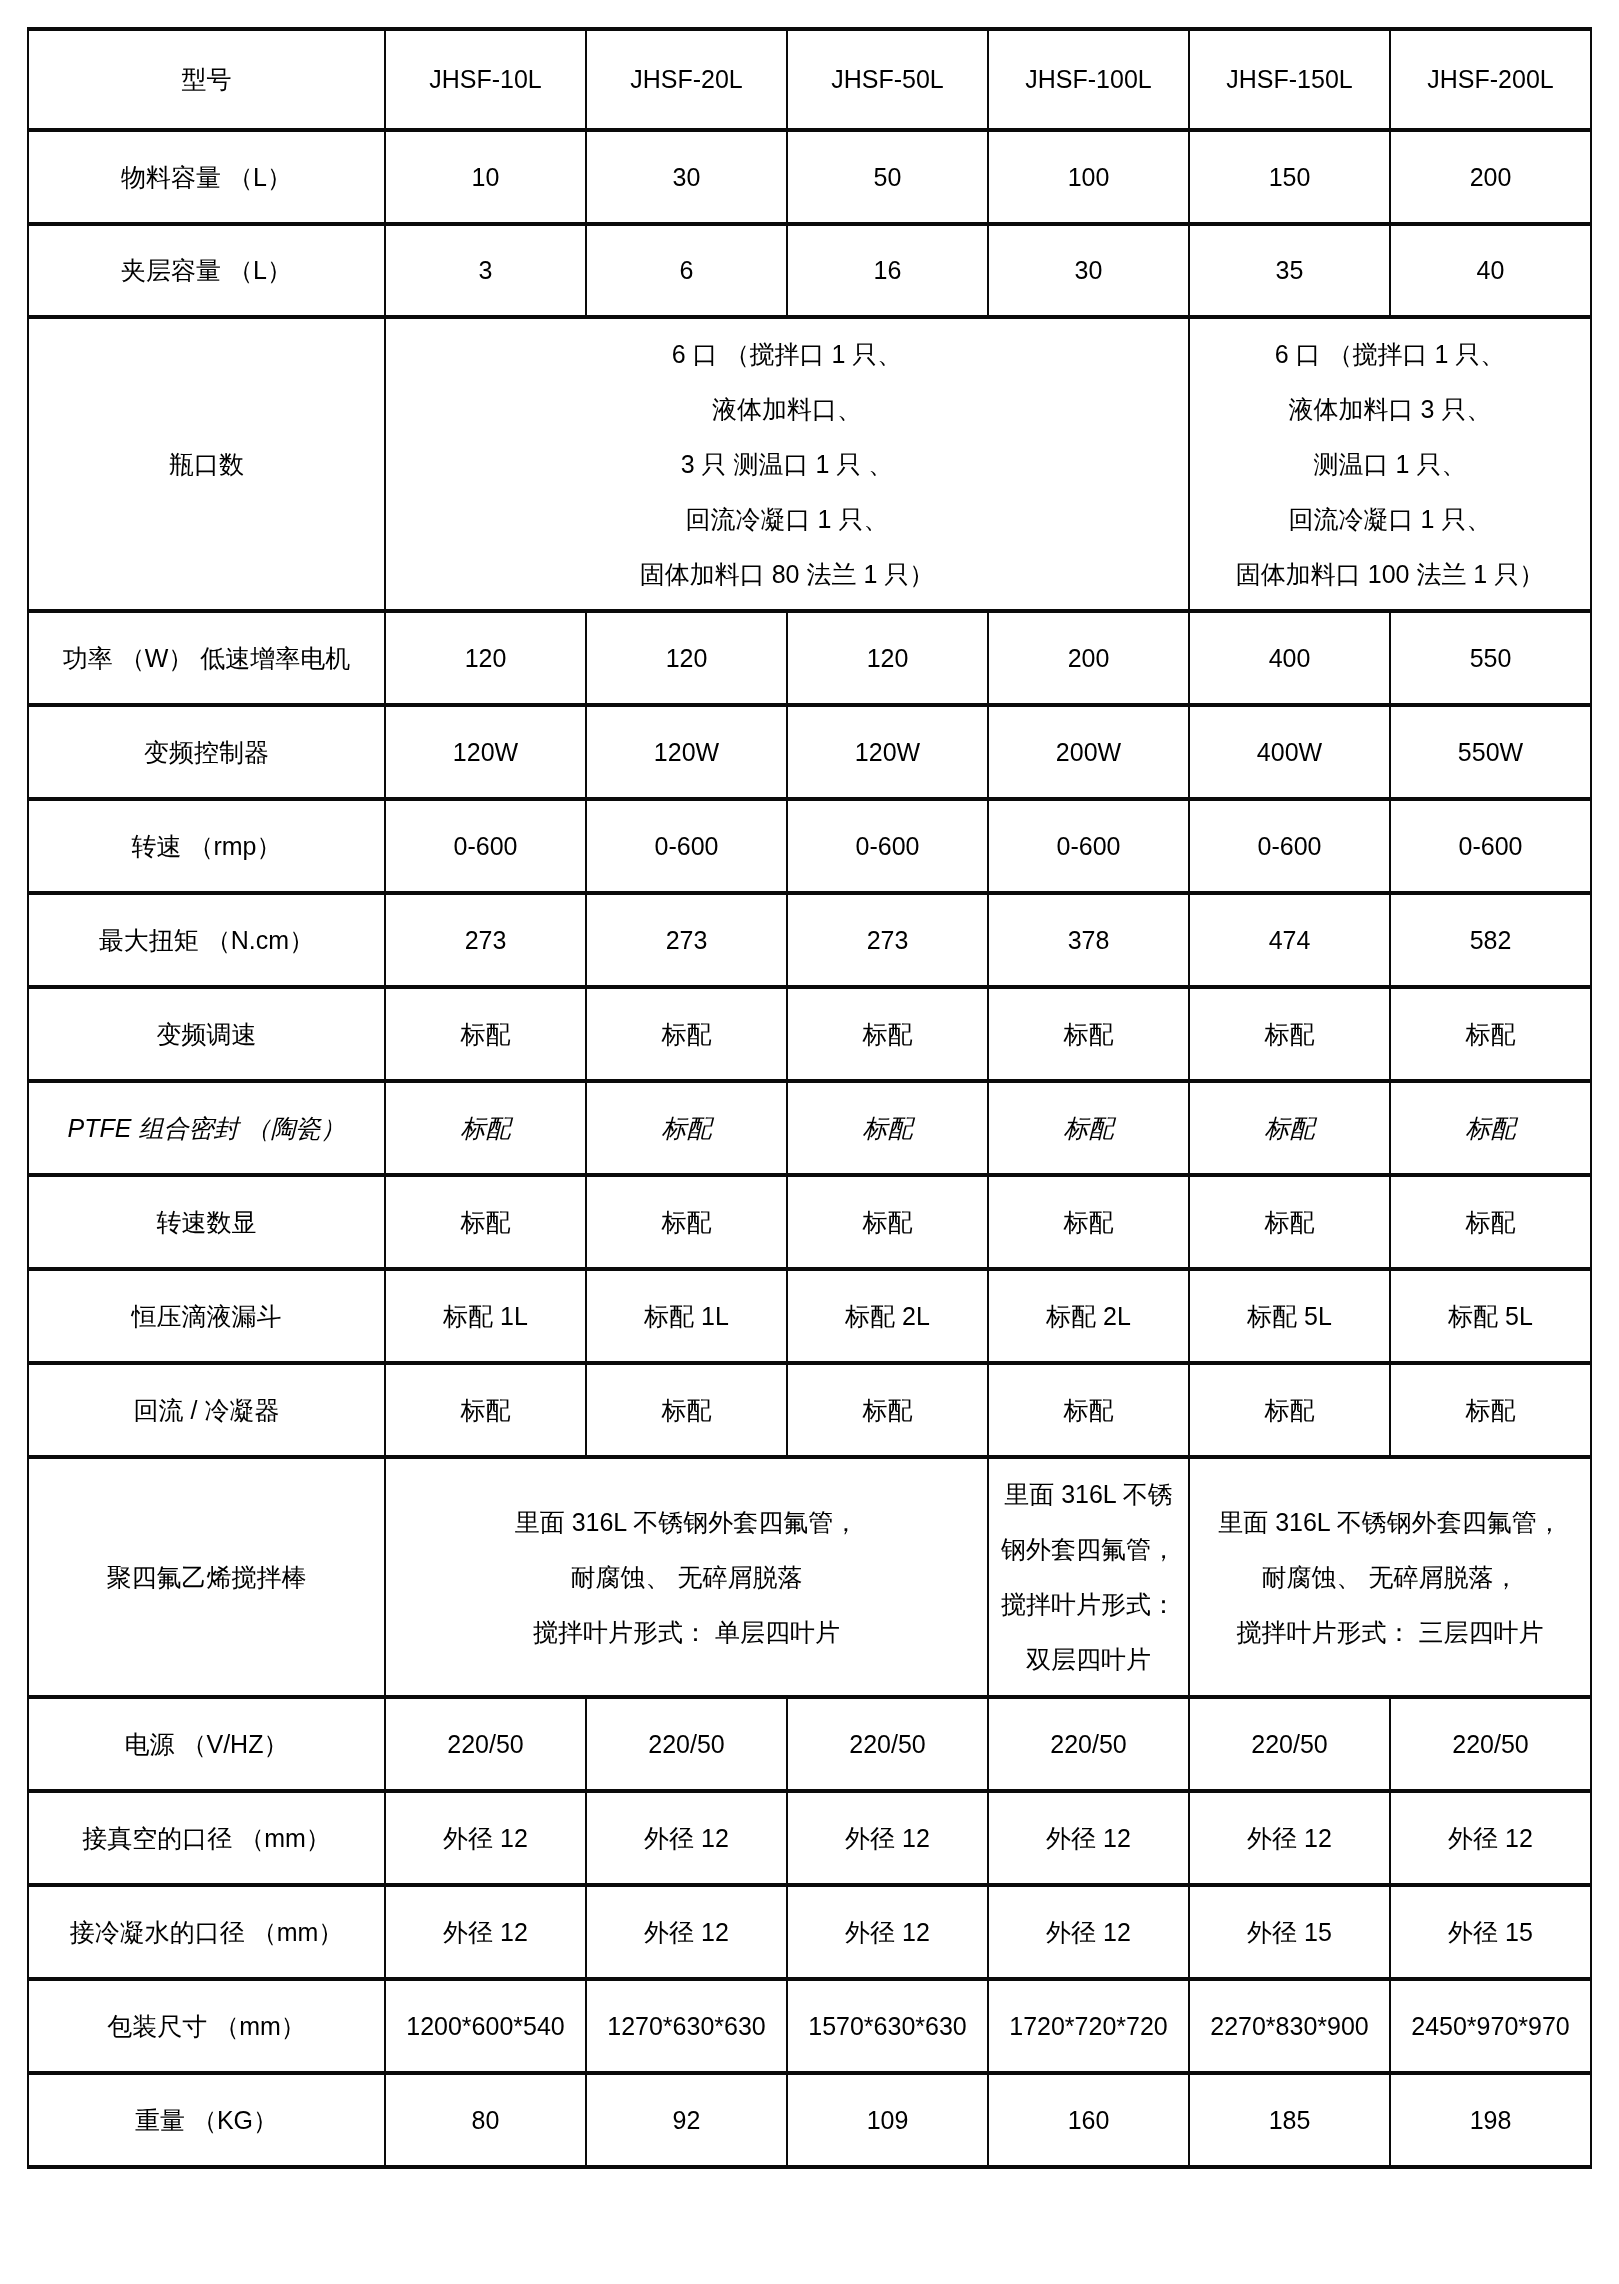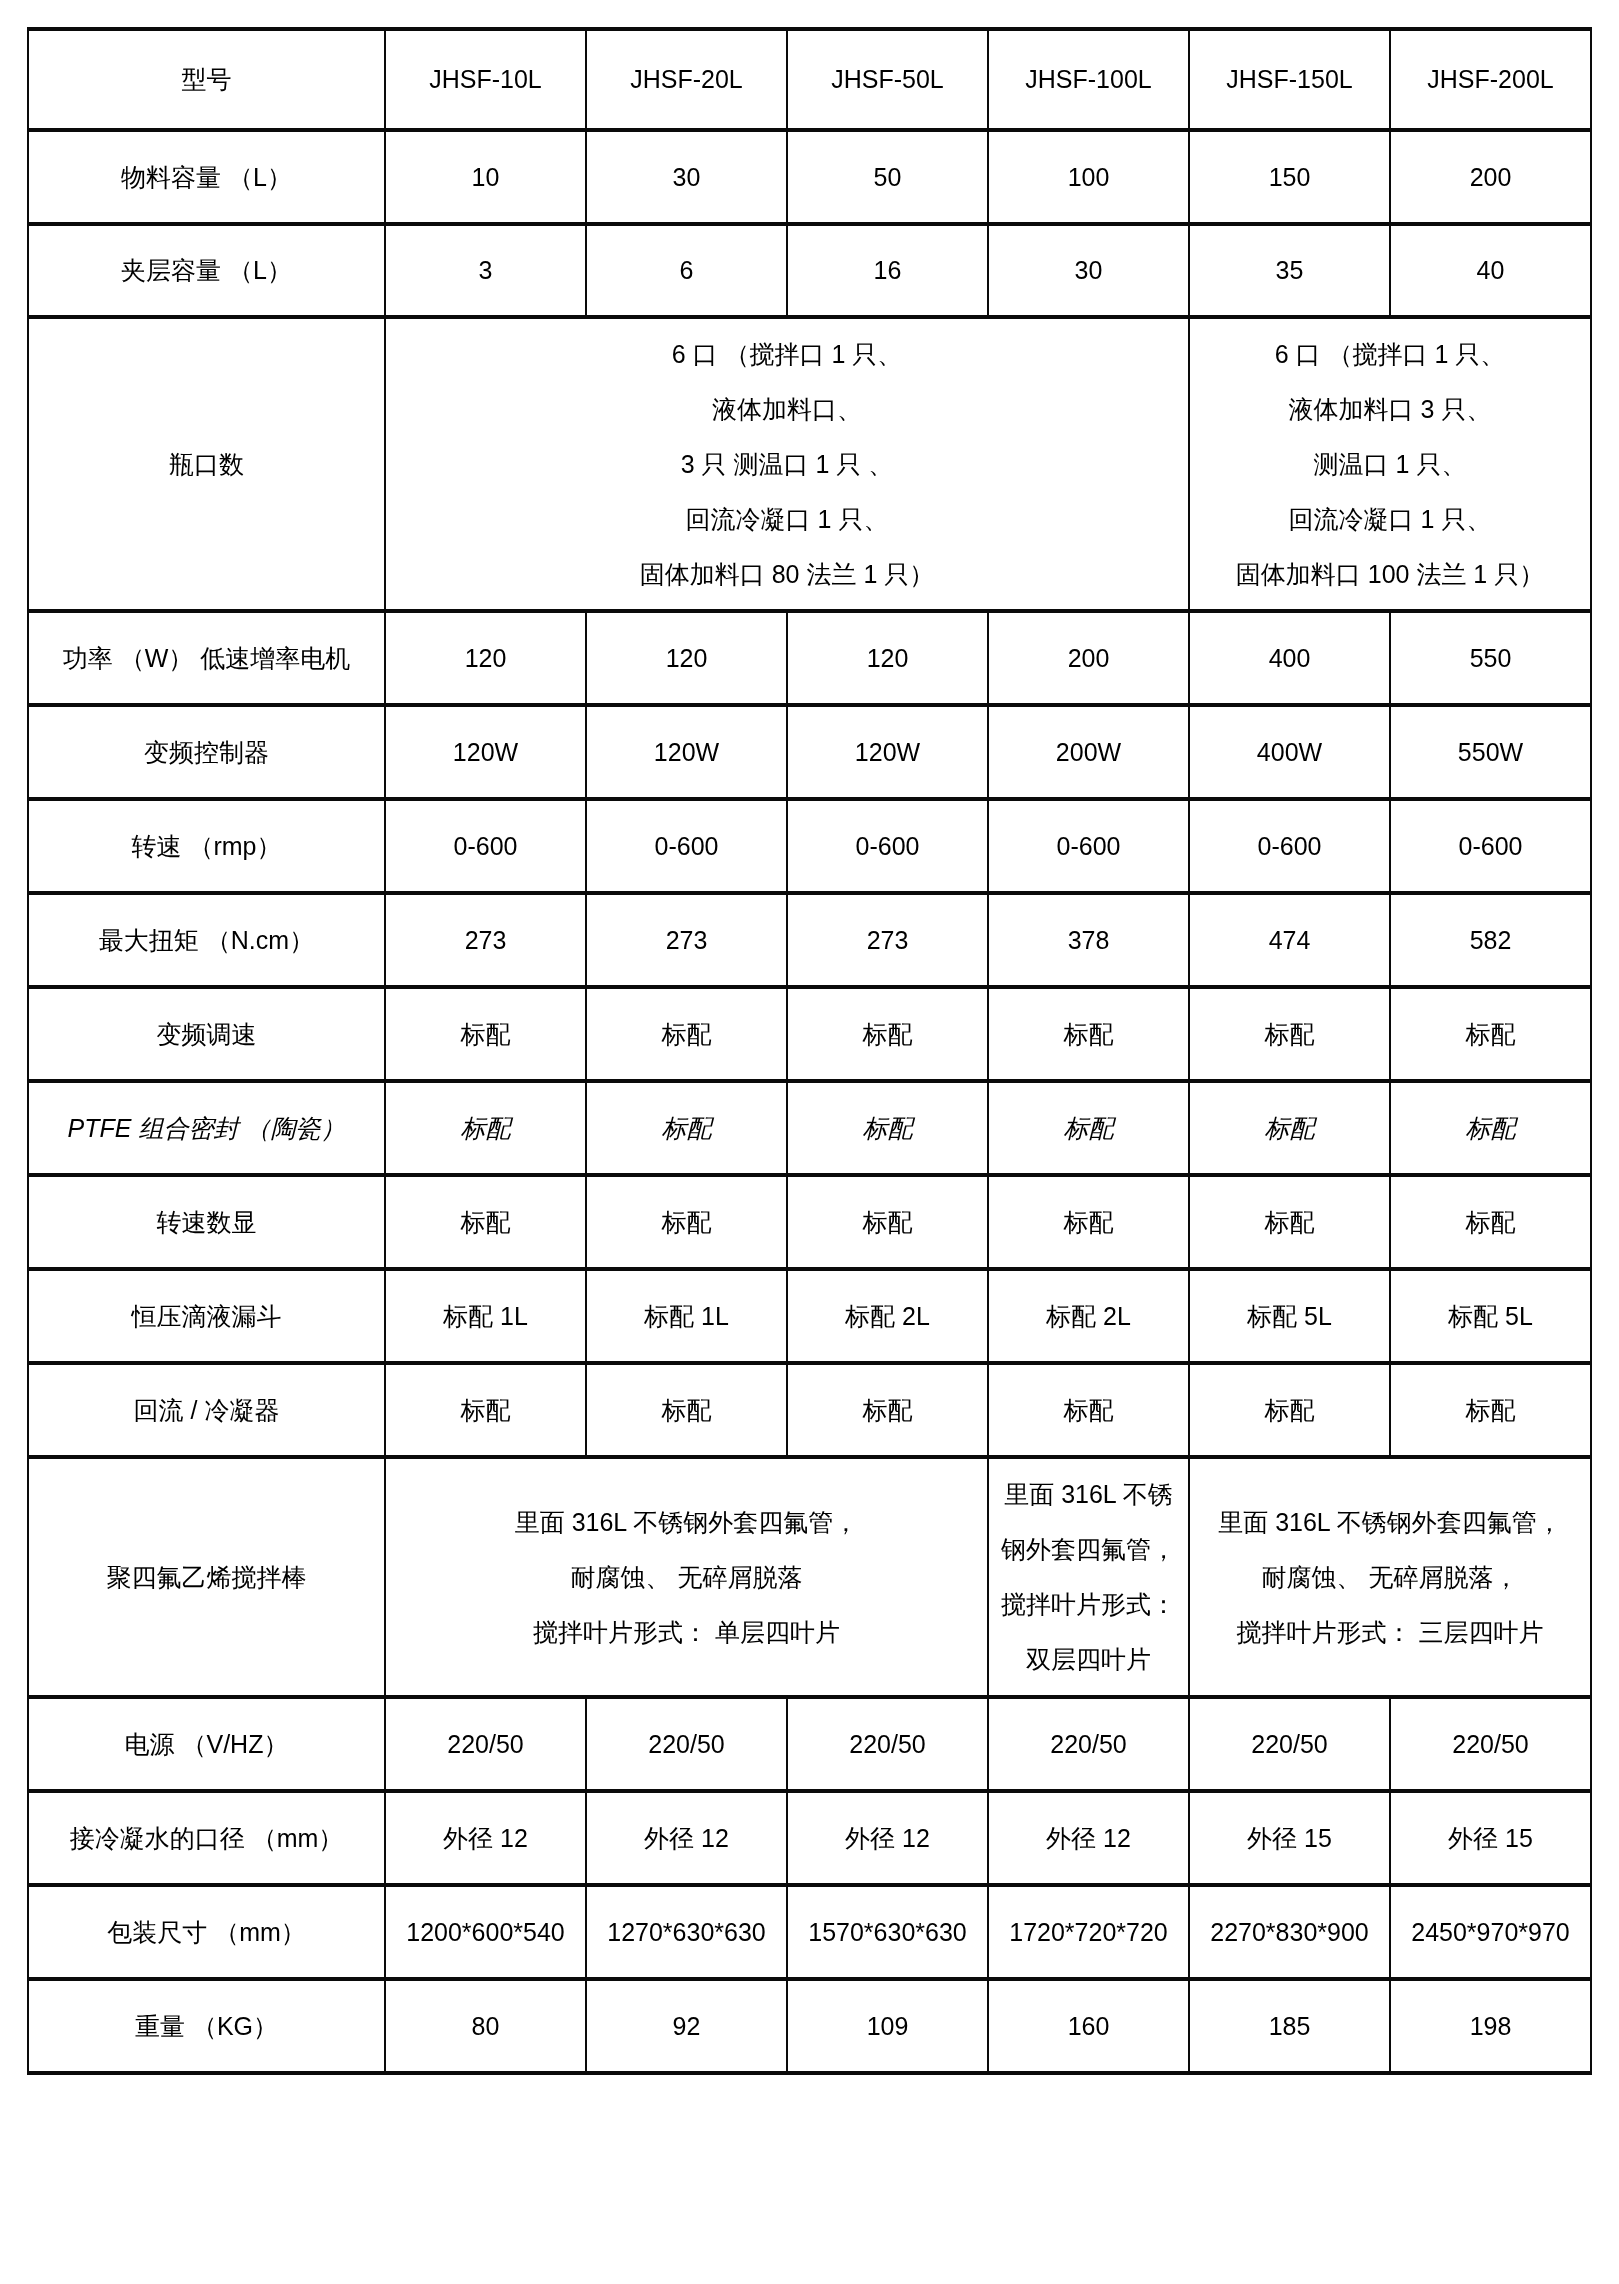--- a/index.html
+++ b/index.html
@@ -189,20 +189,29 @@
         <tr style="height: 94px;">
           <td>电源 （V/HZ）</td>
           <td>220/50</td>
           <td>220/50</td>
           <td>220/50</td>
           <td>220/50</td>
           <td>220/50</td>
           <td>220/50</td>
         </tr>
         <tr style="height: 94px;">
+          <td>接真空的口径 （mm）</td>
+          <td>外径 12</td>
+          <td>外径 12</td>
+          <td>外径 12</td>
+          <td>外径 12</td>
+          <td>外径 12</td>
+          <td>外径 12</td>
+        </tr>
+        <tr style="height: 94px;">
           <td>接冷凝水的口径 （mm）</td>
           <td>外径 12</td>
           <td>外径 12</td>
           <td>外径 12</td>
           <td>外径 12</td>
           <td>外径 15</td>
           <td>外径 15</td>
         </tr>
         <tr style="height: 94px;">
           <td>包装尺寸 （mm）</td>

